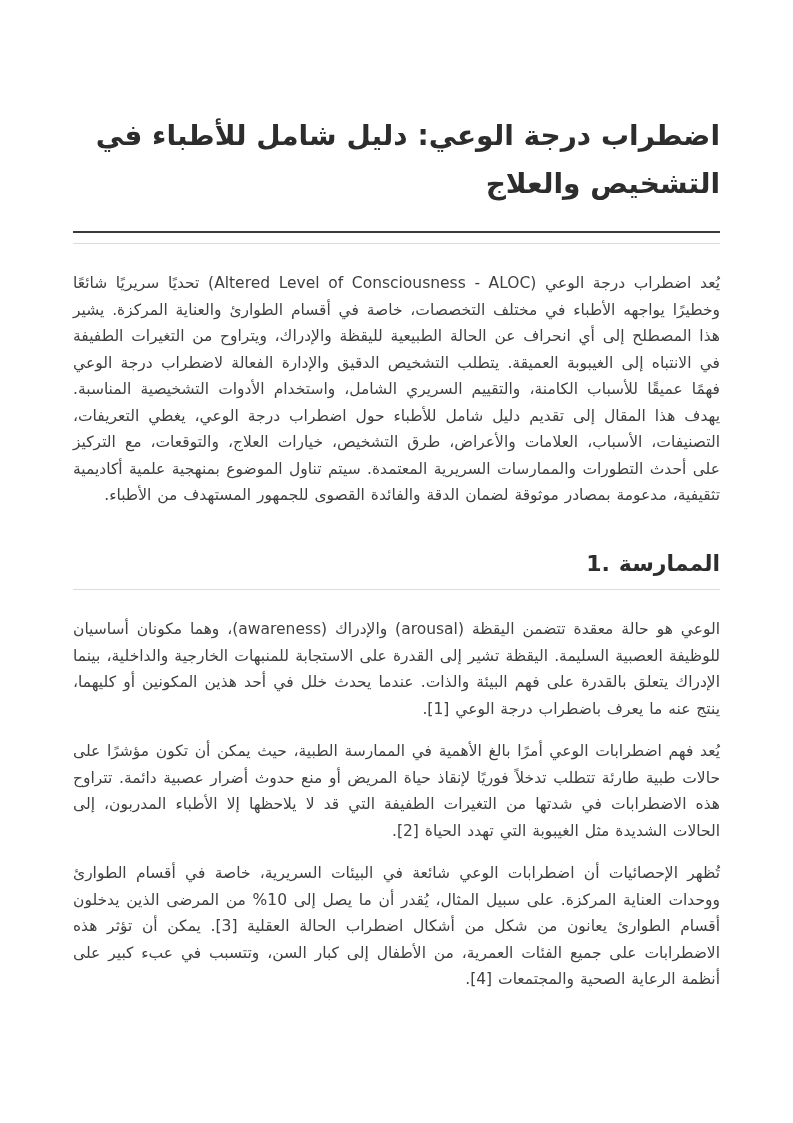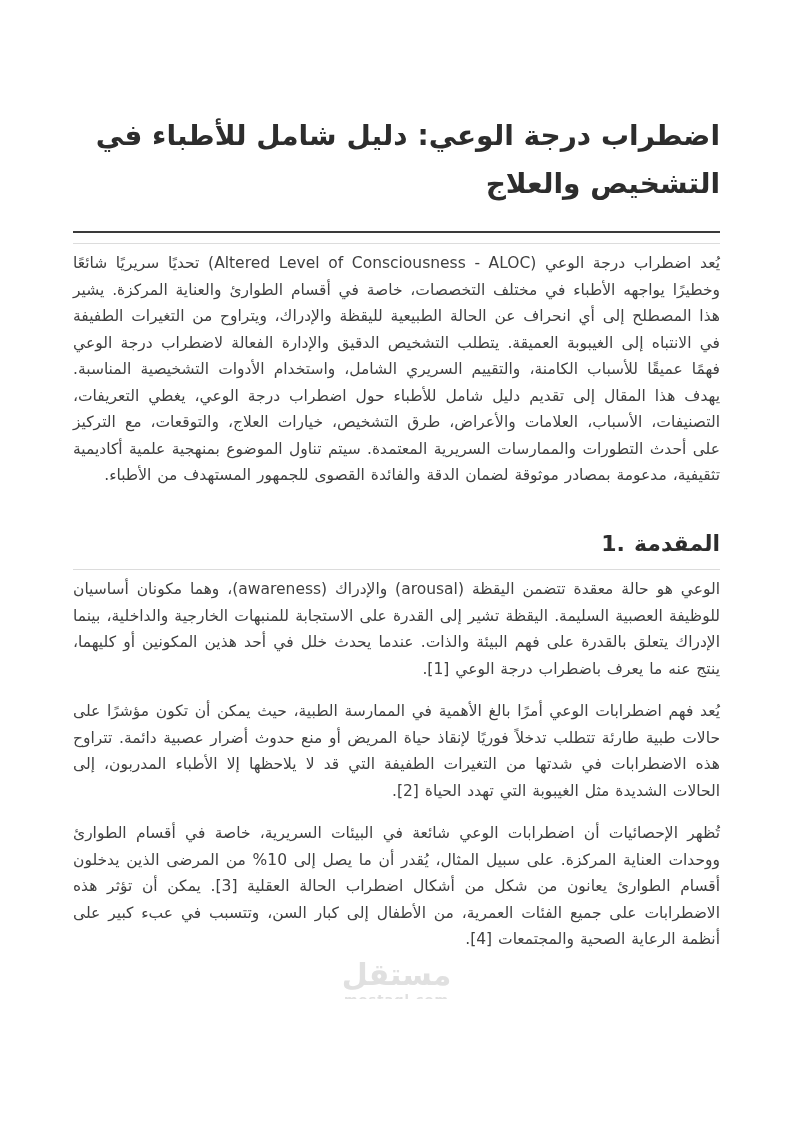--- a/index.html
+++ b/index.html
@@ -59,21 +59,21 @@
     background: var(--rule-light);
     margin-top: 10px;
     border: none;
   }
   .para {
     direction: rtl;
     text-align: justify;
     font-size: 15.5px;
     line-height: 26.5px;
     color: var(--body);
-    margin-top: 6px;
+    margin-top: 26px;
     word-spacing: 1px;
   }
   .para + .para { margin-top: 16px; }
   .watermark {
     margin-top: 7px;
     text-align: center;
     user-select: none;
   }
   .wm-logo {
     font-size: 30px;
@@ -101,21 +101,21 @@
   <div class="title-rule"></div>
 
   <section>
     <div class="heading-rule"></div>
     <p class="para">يُعد اضطراب درجة الوعي (Altered Level of Consciousness - ALOC) تحديًا سريريًا شائعًا وخطيرًا يواجهه الأطباء في مختلف التخصصات، خاصة في أقسام الطوارئ والعناية المركزة. يشير هذا المصطلح إلى أي انحراف عن الحالة الطبيعية لليقظة والإدراك، ويتراوح من التغيرات الطفيفة في الانتباه إلى الغيبوبة العميقة. يتطلب التشخيص الدقيق والإدارة الفعالة لاضطراب درجة الوعي فهمًا عميقًا للأسباب الكامنة، والتقييم السريري الشامل، واستخدام الأدوات التشخيصية المناسبة. يهدف هذا المقال إلى تقديم دليل شامل للأطباء حول اضطراب درجة الوعي، يغطي التعريفات، التصنيفات، الأسباب، العلامات والأعراض، طرق التشخيص، خيارات العلاج، والتوقعات، مع التركيز على أحدث التطورات والممارسات السريرية المعتمدة. سيتم تناول الموضوع بمنهجية علمية أكاديمية تثقيفية، مدعومة بمصادر موثوقة لضمان الدقة والفائدة القصوى للجمهور المستهدف من الأطباء.</p>
   </section>
 
   <section>
     <div class="h2-row second">
       <span class="h2-num">1.</span>
-      <span class="h2-text">المقدمة</span>
+      <span class="h2-text">الممارسة</span>
     </div>
     <div class="heading-rule"></div>
     <p class="para">الوعي هو حالة معقدة تتضمن اليقظة (arousal) والإدراك (awareness)، وهما مكونان أساسيان للوظيفة العصبية السليمة. اليقظة تشير إلى القدرة على الاستجابة للمنبهات الخارجية والداخلية، بينما الإدراك يتعلق بالقدرة على فهم البيئة والذات. عندما يحدث خلل في أحد هذين المكونين أو كليهما، ينتج عنه ما يعرف باضطراب درجة الوعي [1].</p>
     <p class="para">يُعد فهم اضطرابات الوعي أمرًا بالغ الأهمية في الممارسة الطبية، حيث يمكن أن تكون مؤشرًا على حالات طبية طارئة تتطلب تدخلاً فوريًا لإنقاذ حياة المريض أو منع حدوث أضرار عصبية دائمة. تتراوح هذه الاضطرابات في شدتها من التغيرات الطفيفة التي قد لا يلاحظها إلا الأطباء المدربون، إلى الحالات الشديدة مثل الغيبوبة التي تهدد الحياة [2].</p>
     <p class="para">تُظهر الإحصائيات أن اضطرابات الوعي شائعة في البيئات السريرية، خاصة في أقسام الطوارئ ووحدات العناية المركزة. على سبيل المثال، يُقدر أن ما يصل إلى 10% من المرضى الذين يدخلون أقسام الطوارئ يعانون من شكل من أشكال اضطراب الحالة العقلية [3]. يمكن أن تؤثر هذه الاضطرابات على جميع الفئات العمرية، من الأطفال إلى كبار السن، وتتسبب في عبء كبير على أنظمة الرعاية الصحية والمجتمعات [4].</p>
   </section>
 
   <div class="watermark">
     <div class="wm-logo">مستقل</div>
     <div class="wm-domain">mostaql.com</div>

